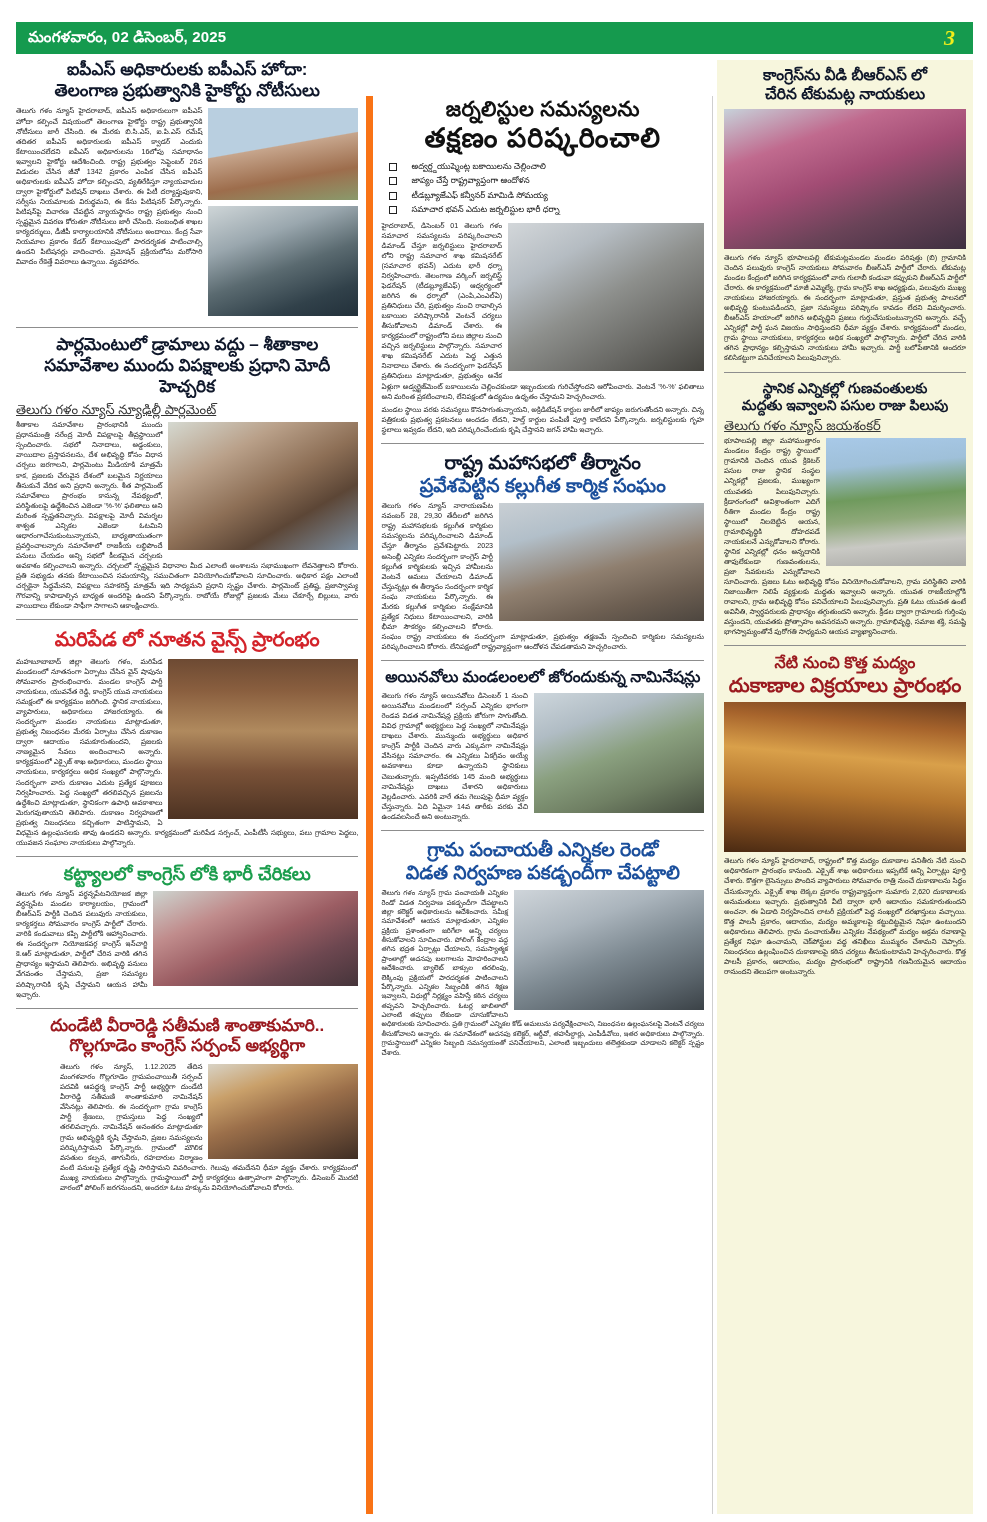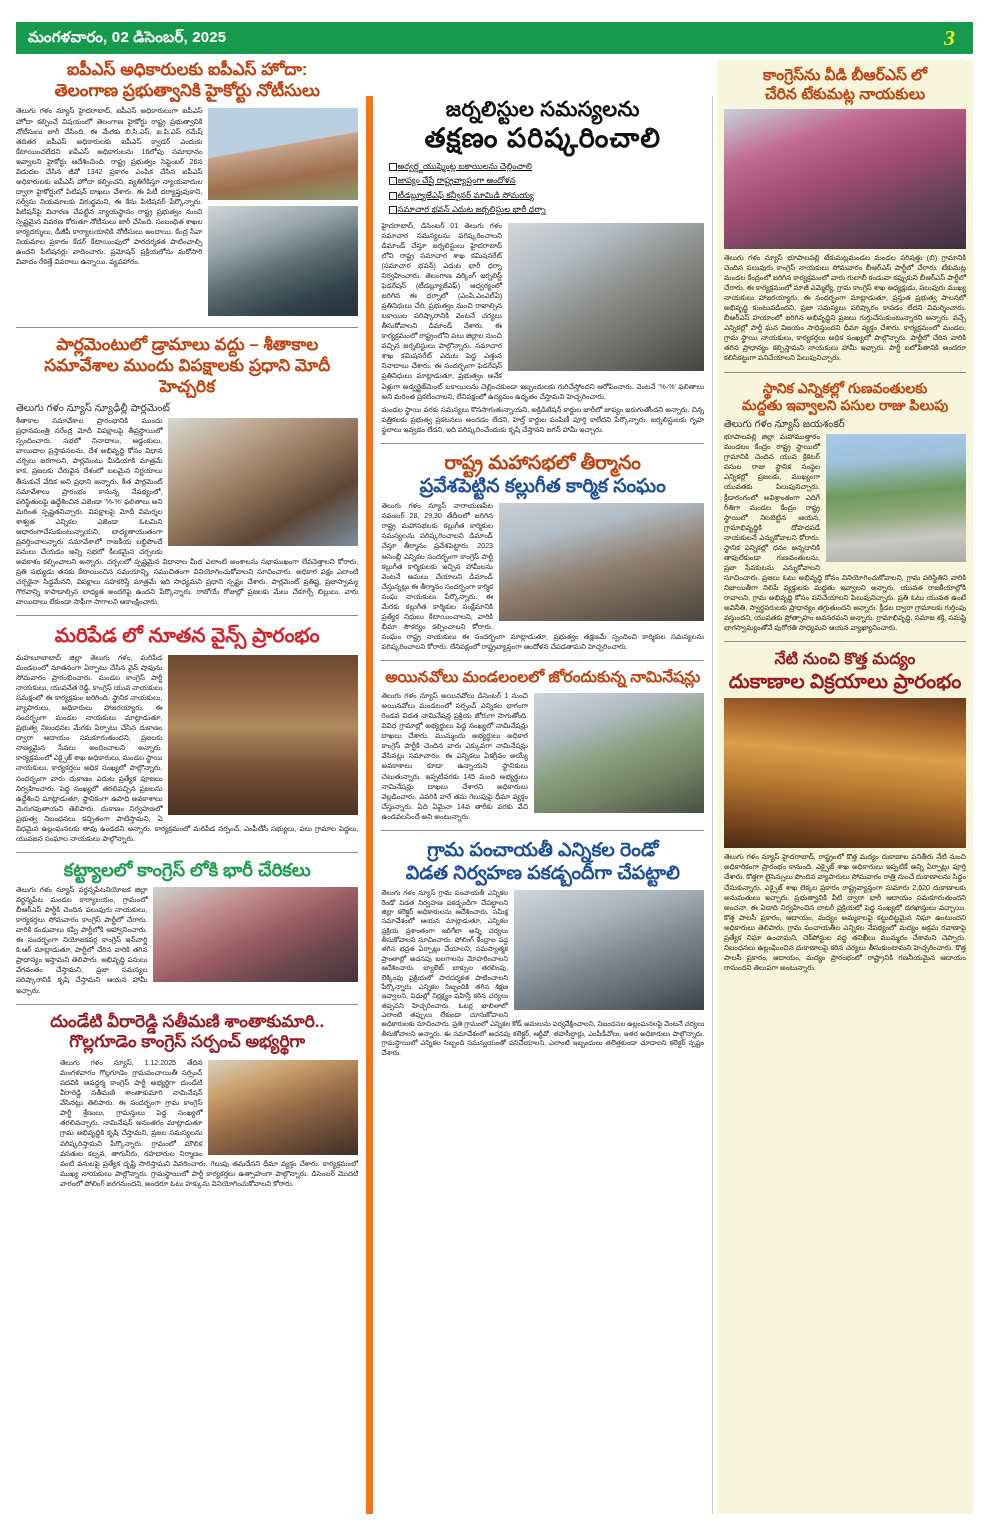--- a/index.html
+++ b/index.html
@@ -27,30 +27,30 @@
 
   
   .cols { position: absolute; left: 16px; top: 60px; right: 14px; bottom: 8px; display: flex; gap: 0; }
   .col { position: relative; }
   .col-left  { width: 352px; padding: 0 8px 0 0; }
   .col-mid   { width: 348px; padding: 0 8px; border-left: 7px solid #f97316; border-right: 1px solid #cfcfcf; margin-top: 36px; }
   .col-right { width: 257px; padding: 6px 7px 0 7px; background: #f7f6dd; margin-left: 4px; }
 
   
   h1.hl, h2.hl, h3.hl { font-family: "Liberation Sans", sans-serif; text-align: center; line-height: 1.22; }
-  .hl-black { color: #c2410c; font-size: 17px; font-weight: bold; }
+  .hl-black { color: #0f172a; font-size: 17px; font-weight: bold; }
   .hl-red { color: #d3232a; font-size: 20px; font-weight: bold; }
   .hl-darkred { color: #9b1b20; font-size: 17px; font-weight: bold; }
   .hl-green { color: #1c9d4d; font-size: 18px; font-weight: bold; }
   .hl-blue { color: #1b4f9c; font-size: 18px; font-weight: bold; }
 
   .center-hl-1 { font-size: 21px; color:#111; font-weight:bold; letter-spacing:.3px;}
   .center-hl-2 { font-size: 27px; color:#111; font-weight:bold; letter-spacing:1px; }
 
-  .kicker { font-size: 10px; color: #333; line-height: 1.35; margin: 3px 0 2px 0; }
+  .kicker { font-size: 13px; color: #333; line-height: 1.35; margin: 3px 0 2px 0; text-decoration: underline; }
 
   
   .body {
     font-size: 7.1px; line-height: 1.42; color: #1a1a1a; text-align: justify;
     hyphens: auto; word-break: break-word;
   }
   .body.small { font-size: 6.8px; line-height: 1.38; }
 
   .wrapbox { overflow: hidden; }
   .figure { background: #d9d9d9; overflow: hidden; position: relative; }
@@ -66,21 +66,21 @@
   .ph-press  { background: linear-gradient(150deg,#d3d7da 0%,#b5bcc2 25%,#8d8f8c 50%,#6a6a66 75%,#45443f 100%); }
   .ph-meeting{ background: linear-gradient(160deg,#cfd5da 0%,#aab4bc 30%,#7e8a92 55%,#5a646b 80%,#3b4247 100%); }
   .ph-walk   { background: linear-gradient(175deg,#a8c9e8 0%,#9fc0d9 22%,#6f9a5d 46%,#8fa97a 62%,#c9c9c4 80%,#aaaaa6 100%); }
   .ph-bottles{ background: linear-gradient(185deg,#6a3c1e 0%,#a7642c 18%,#d9a04a 38%,#b5772f 60%,#7d4a1f 82%,#4a2a12 100%); }
   .ph-women  { background: linear-gradient(155deg,#cdd4cf 0%,#c08c8c 28%,#9b5d63 52%,#6d4750 74%,#45343a 100%); }
   .ph-portrait{ background: linear-gradient(160deg,#d8d3c6 0%,#c9a06a 26%,#9b6f4a 50%,#6f4f38 74%,#3f2e24 100%); }
   .ph-bjp    { background: linear-gradient(160deg,#c7d2da 0%,#c06a8e 26%,#a24c74 48%,#6a4358 72%,#3e3040 100%); }
   .ph-noms   { background: linear-gradient(160deg,#cdd6dc 0%,#b0bcc4 26%,#8aa07f 50%,#6f7f63 74%,#474f40 100%); }
 
   .bullets { margin: 6px 0 6px 8px; }
-  .bullets li { list-style: none; display: flex; align-items: flex-start; gap: 0; margin-bottom: 4px; text-decoration: underline; }
+  .bullets li { list-style: none; display: flex; align-items: flex-start; gap: 14px; margin-bottom: 4px; }
   .bullets .sq {
     width: 8px; height: 8px; border: 1.3px solid #222; flex: 0 0 auto; margin-top: 2px;
   }
   .bullets .bt { font-size: 8.4px; color: #111; line-height: 1.25; }
   .rule-dark { border-top: 1.4px solid #8d8d8d; margin: 8px 0 7px 0; }
 </style>
 </head>
 <body>
 
 <div class="page">

